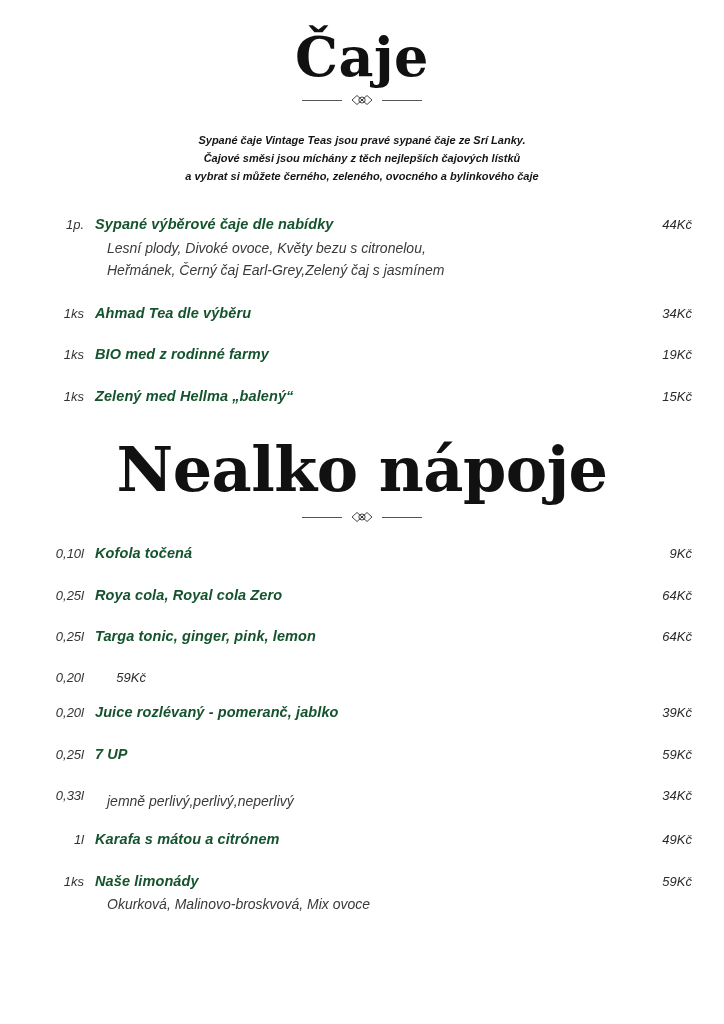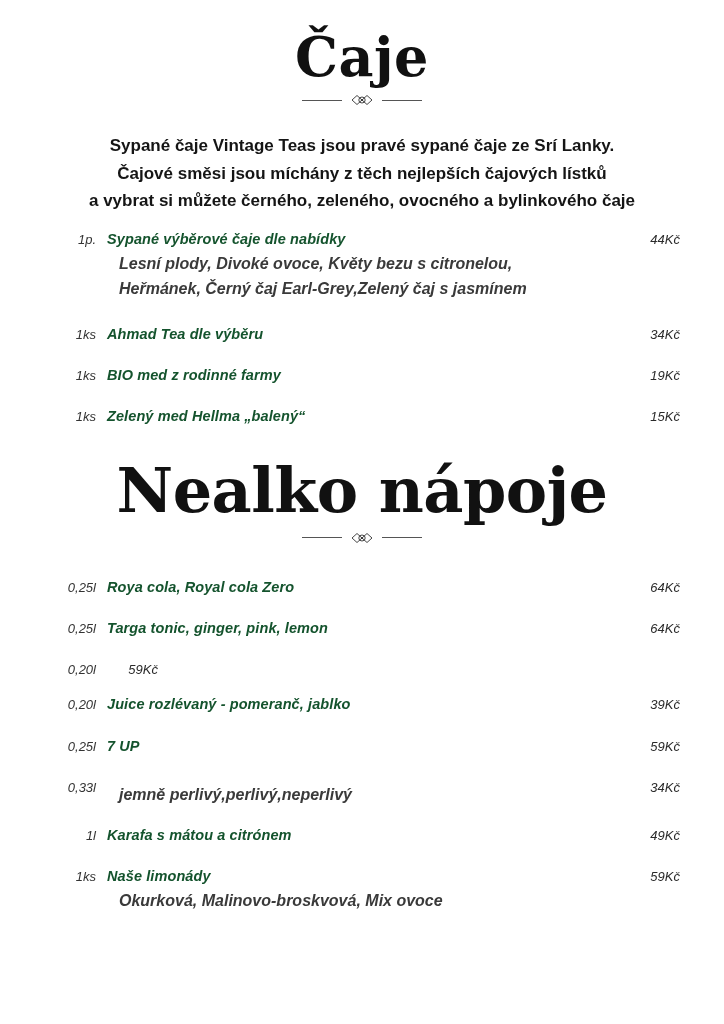--- a/index.html
+++ b/index.html
@@ -13,21 +13,21 @@
     font-family: "Liberation Sans", sans-serif;
     color: #1a1a1a;
     overflow: hidden;
     position: relative;
   }
 
   .page {
     width: 724px;
     height: 884px;
     box-sizing: border-box;
-    padding: 0 44px;
+    padding: 0 32px;
     position: relative;
   }
 
   
   .section-head {
     text-align: center;
   }
   .section-title {
     font-family: "DejaVu Serif", "Liberation Serif", serif;
     font-weight: 700;
@@ -62,32 +62,33 @@
   }
   .ornament .eye {
     display: block;
     width: 22px;
     height: 12px;
   }
 
   
   .intro {
     text-align: center;
+    font-style: italic;
     font-weight: 700;
-    font-size: 17px;
+    font-size: 11px;
     line-height: 1.62;
     color: #151515;
     margin: 26px 0 0 0;
     padding: 0 16px;
   }
   .intro div { white-space: nowrap; }
 
   
   .menu {
-    margin-top: 16px;
+    margin-top: 31px;
   }
   .menu.drinks-list { margin-top: 22px; }
 
   .item {
     display: flex;
     align-items: flex-start;
     margin-bottom: 11px;
   }
 
   .qty {
@@ -114,22 +115,22 @@
     color: #14532d;
     letter-spacing: 0.1px;
     line-height: 1.2;
   }
   .name .light {
     font-weight: 700;
   }
 
   .desc {
     font-style: italic;
-    font-weight: 700;
-    font-size: 16px;
+    font-weight: 400;
+    font-size: 14px;
     color: #3a3a3a;
     line-height: 1.58;
     margin-top: 3px;
     padding-left: 12px;
   }
   .desc div { white-space: nowrap; }
 
   .price {
     flex: 0 0 auto;
     width: 62px;
@@ -223,20 +224,27 @@
         <path d="M11 6 L16 1.5 L21 6 L16 10.5 Z" fill="none" stroke="#333" stroke-width="0.9"></path>
         <ellipse cx="11" cy="6" rx="3.2" ry="3.0" fill="none" stroke="#333" stroke-width="0.9"></ellipse>
         <circle cx="11" cy="6" r="1.1" fill="#333"></circle>
       </svg>
       <span class="rule"></span>
     </div>
   </div>
 
   <div class="menu drinks-list">
 
+    <div class="item">
+      <div class="qty">0,10l</div>
+      <div class="body-col">
+        <div class="name">Kofola točená</div>
+      </div>
+      <div class="price">9Kč</div>
+    </div>
 
     <div class="gap-md"></div>
 
     <div class="item">
       <div class="qty">0,25l</div>
       <div class="body-col">
         <div class="name">Roya cola, Royal cola Zero</div>
       </div>
       <div class="price">64Kč</div>
     </div>

